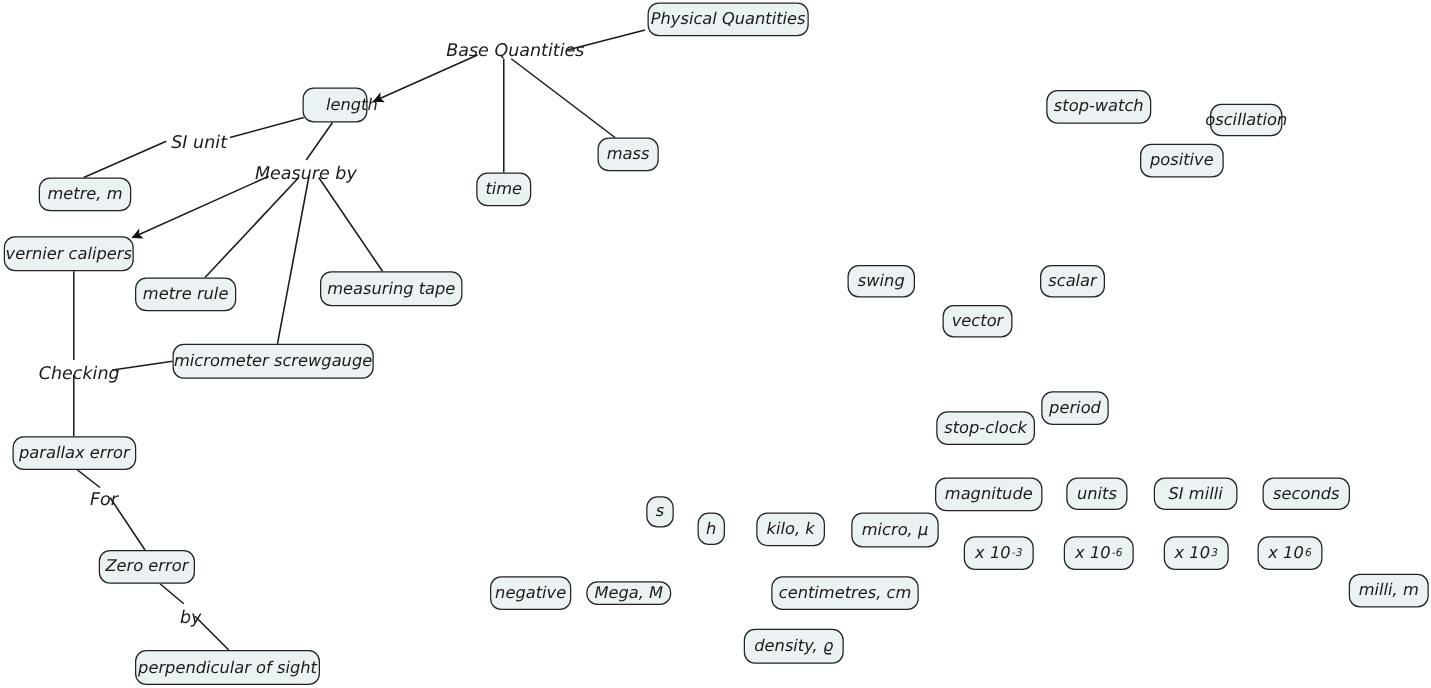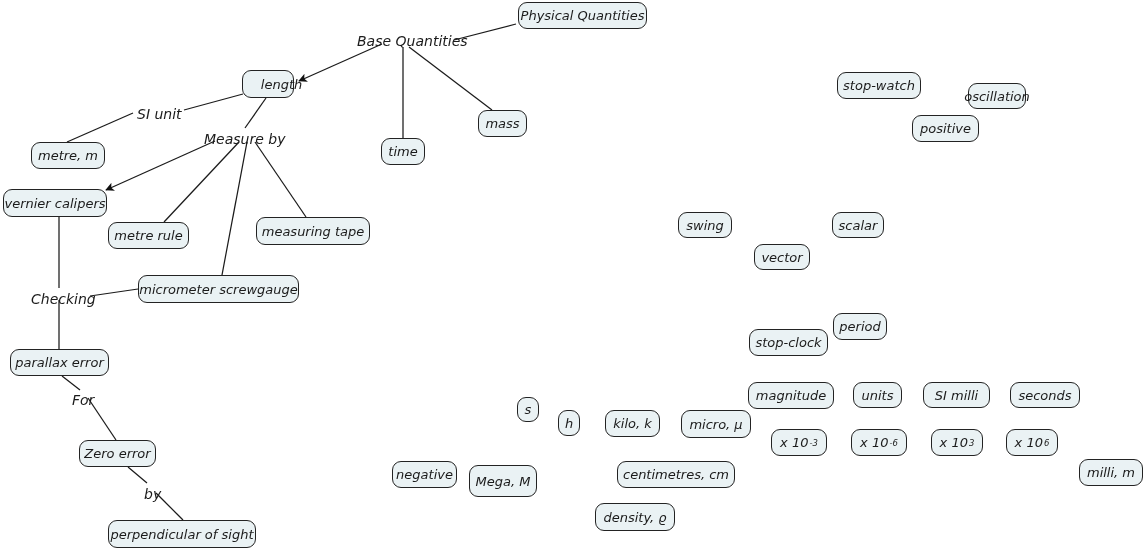--- a/index.html
+++ b/index.html
@@ -116,21 +116,21 @@
       <div class="node" style="left: 748px; top: 382px; width: 86px; height: 27px;">magnitude</div>
       <div class="node" style="left: 853px; top: 382px; width: 49px; height: 26px;">units</div>
       <div class="node" style="left: 923px; top: 382px; width: 67px; height: 26px;">SI milli</div>
       <div class="node" style="left: 1010px; top: 382px; width: 70px; height: 26px;">seconds</div>
       <div class="node tiny" style="left: 517px; top: 397px; width: 22px; height: 25px;">s</div>
       <div class="node tiny" style="left: 558px; top: 410px; width: 22px; height: 26px;">h</div>
       <div class="node" style="left: 605px; top: 410px; width: 55px; height: 27px;">kilo, k</div>
       <div class="node" style="left: 681px; top: 410px; width: 70px; height: 28px;">micro, μ</div>
       <div class="node" style="left: 1079px; top: 429px; width: 64px; height: 27px; margin-top: 30px;">milli, m</div>
       <div class="node" style="left: 392px; top: 461px; width: 65px; height: 27px;">negative</div>
-      <div class="node" style="left: 469px; top: 465px; width: 68px; height: 32px;">Mega, M</div>
+      <div class="node" style="left: 469px; top: 465px; width: 68px; height: 19px;">Mega, M</div>
       <div class="node" style="left: 617px; top: 461px; width: 118px; height: 27px;">centimetres, cm</div>
       <div class="node" style="left: 595px; top: 503px; width: 80px; height: 28px;">density, ϱ</div>
       <div class="node" style="left: 771px; top: 429px; width: 56px; height: 27px;">
         <span>x 10</span>
         <sup class="exp">-3</sup>
       </div>
       <div class="node" style="left: 851px; top: 429px; width: 56px; height: 27px;">
         <span>x 10</span>
         <sup class="exp">-6</sup>
       </div>

